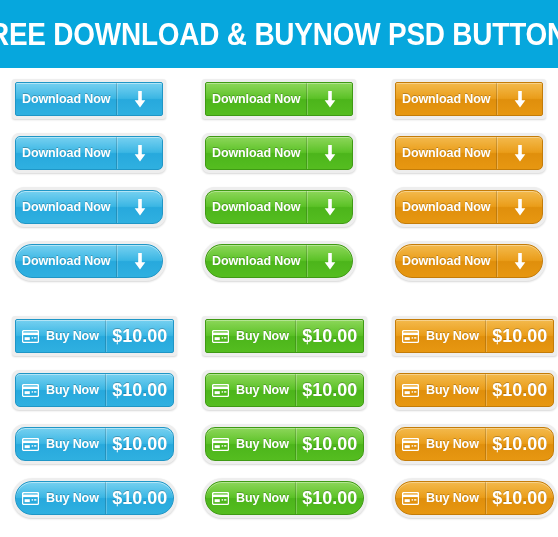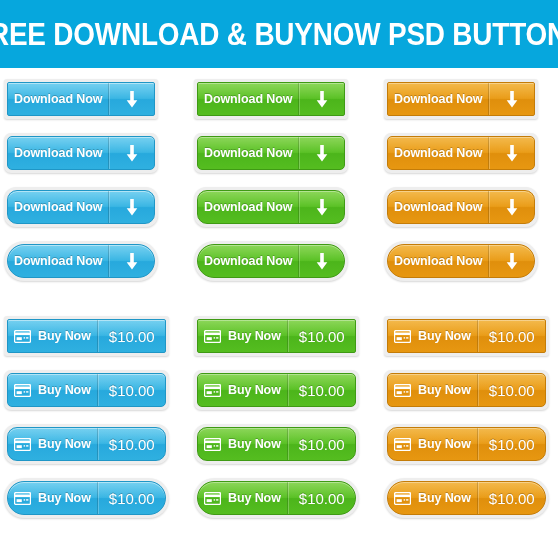--- a/index.html
+++ b/index.html
@@ -54,21 +54,21 @@
   .col-1 { left: 0px; }
   .col-2 { left: 190px; }
   .col-3 { left: 380px; }
 
   .section { position: absolute; left: 0; width: 186px; }
   .section-download { top: 0px; }
   .section-buy      { top: 237px; }
 
   .slot {
     position: absolute;
-    left: 4px;
+    left: 12px;
     width: 186px;
     height: 46px;
     display: flex;
     align-items: center;
   }
   .slot.r0 { top: 8px;   }
   .slot.r1 { top: 62px;  }
   .slot.r2 { top: 116px; }
   .slot.r3 { top: 170px; }
 
@@ -167,22 +167,22 @@
     font-weight: bold;
     font-size: 12.5px;
     line-height: 1;
     white-space: nowrap;
     text-shadow: 0 -1px 0 rgba(0,0,0,0.22);
     letter-spacing: -0.1px;
   }
   .price {
     color: #ffffff;
     font-family: "Liberation Sans", sans-serif;
-    font-weight: normal;
-    font-size: 15px;
+    font-weight: bold;
+    font-size: 18px;
     line-height: 1;
     white-space: nowrap;
     text-shadow: 0 -1px 0 rgba(0,0,0,0.22);
   }
 
   
   .icon-arrow { width: 14px; height: 17px; display: block; }
   .icon-card  { width: 17px; height: 13px; display: block; flex: 0 0 auto; }
 </style>
 </head>

